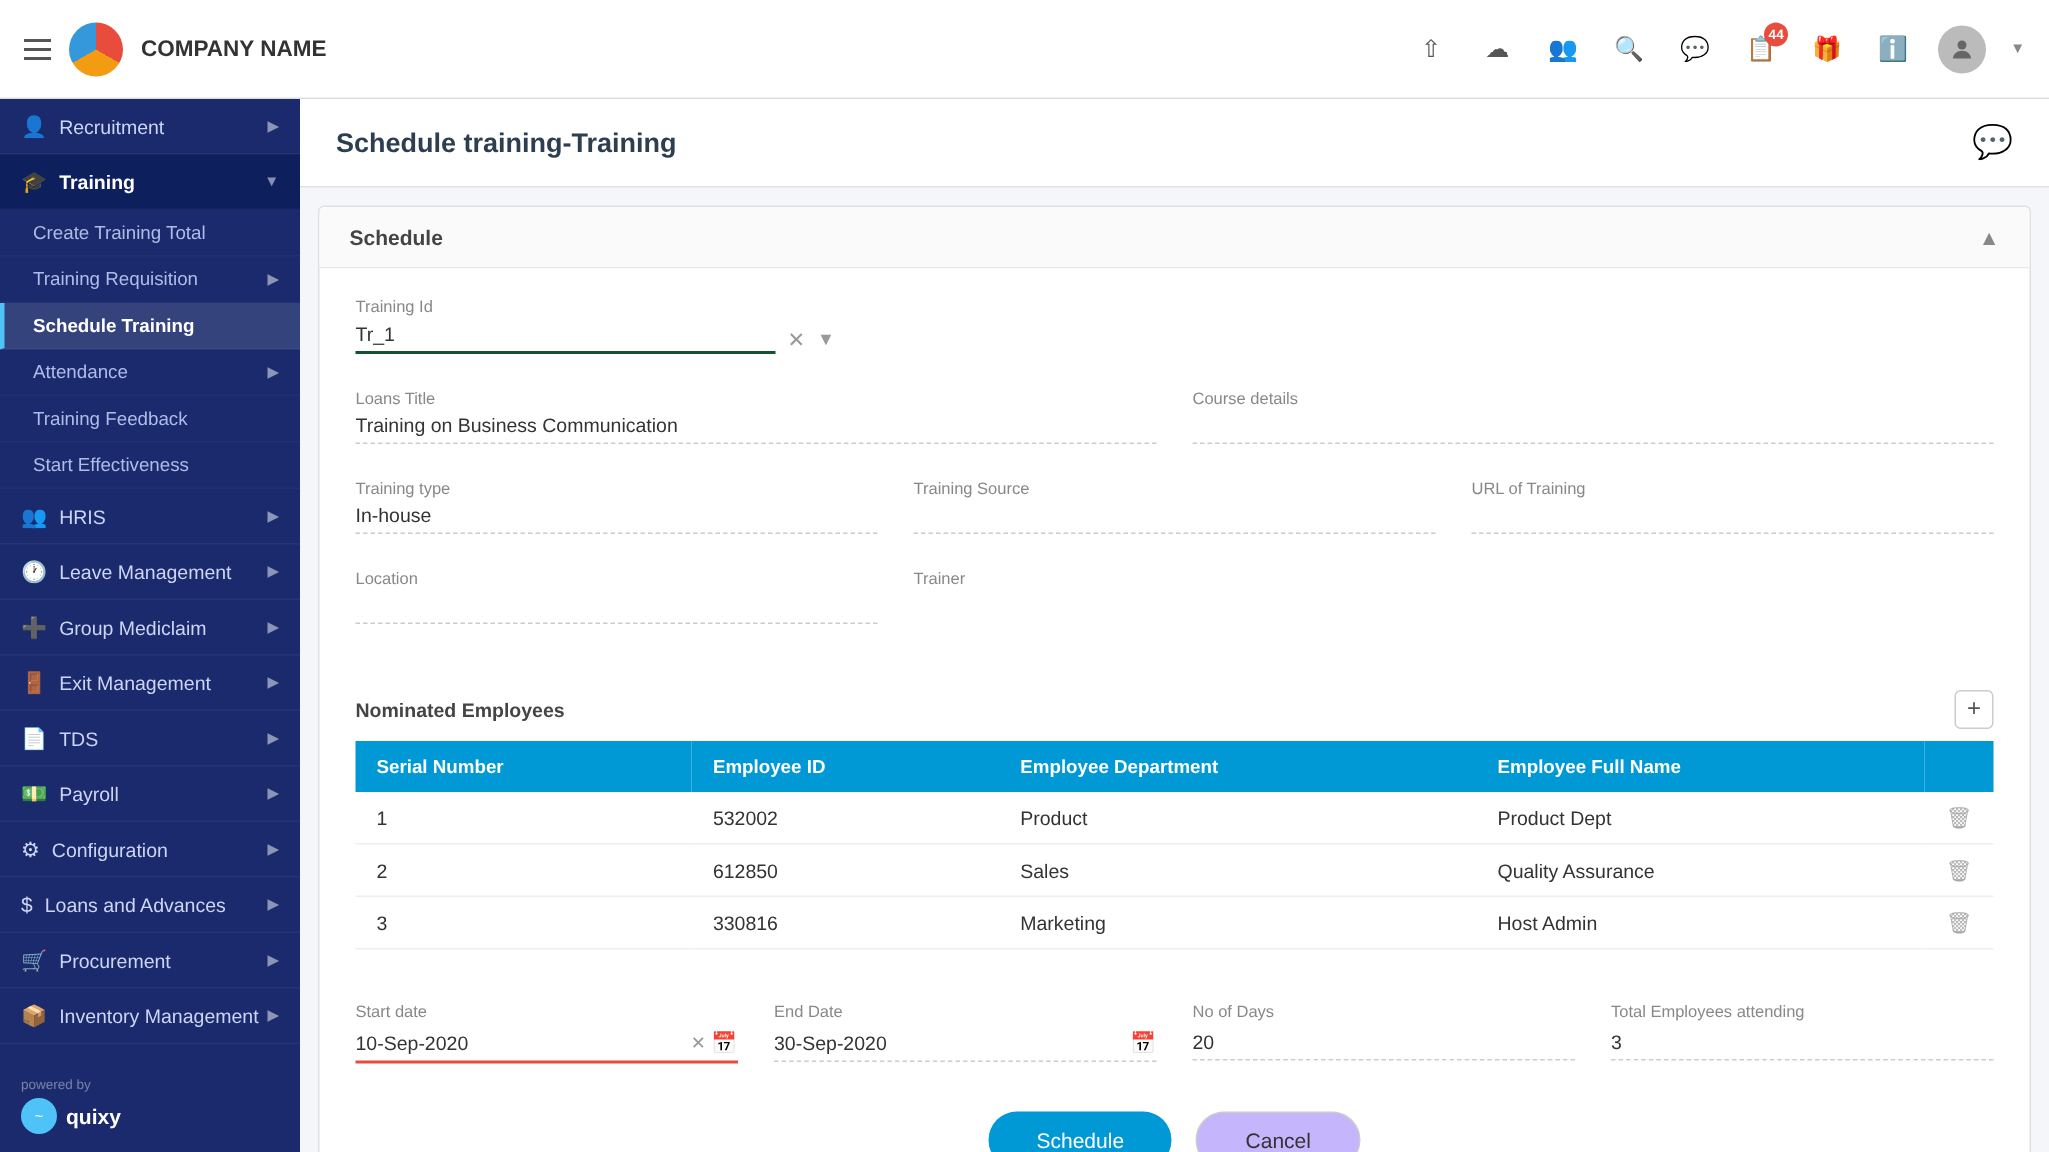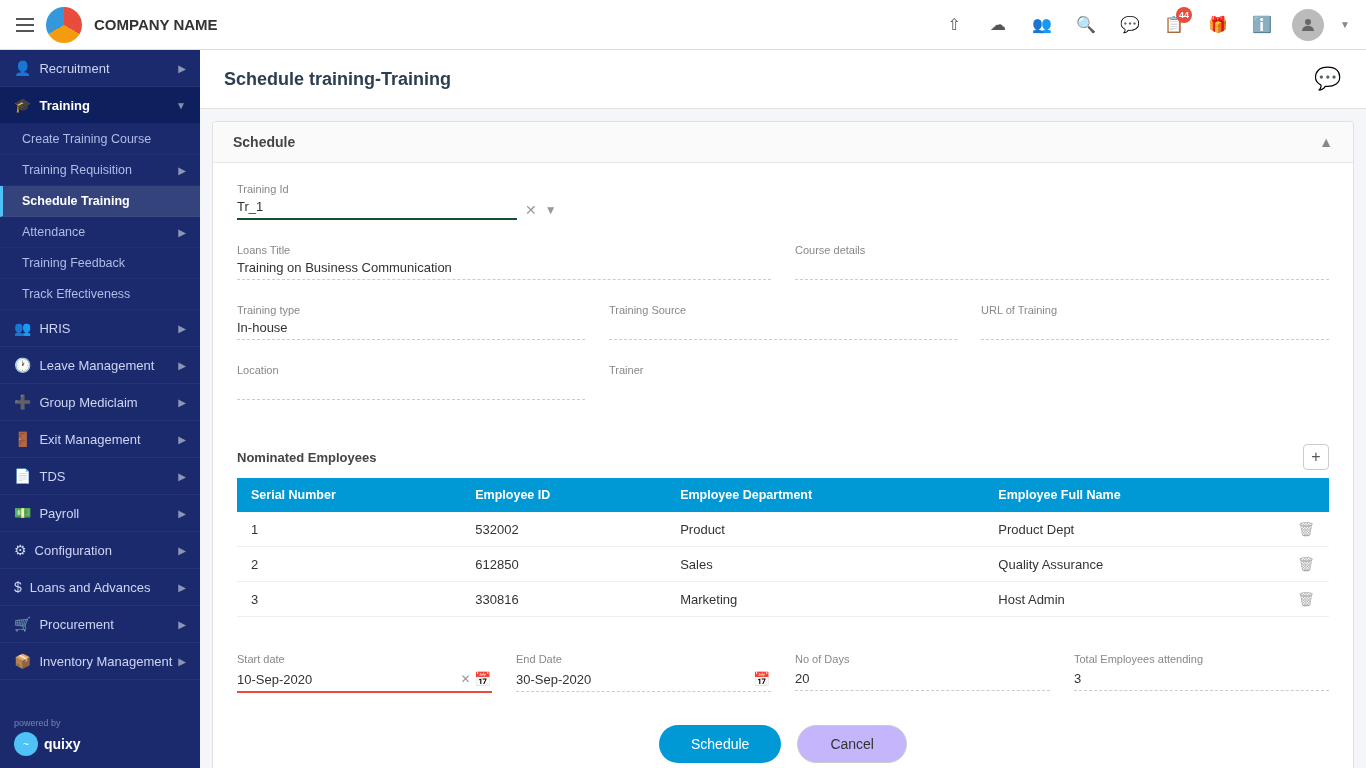--- a/index.html
+++ b/index.html
@@ -1,20 +1,20 @@
 <!DOCTYPE html>
 <html><head>
   <meta charset="utf-8">
   <style>
     * { box-sizing: border-box; margin: 0; padding: 0; }
     body { font-family: 'Segoe UI', Arial, sans-serif; font-size: 13px; background: #f0f2f5; display: flex; flex-direction: column; height: 768px; overflow: hidden; }
 
     
     .navbar {
-      height: 50px;
+      height: 66px;
       background: #fff;
       display: flex;
       align-items: center;
       padding: 0 16px;
       border-bottom: 1px solid #ddd;
       z-index: 100;
       flex-shrink: 0;
     }
     .navbar-left { display: flex; align-items: center; gap: 12px; }
     .hamburger { display: flex; flex-direction: column; gap: 4px; cursor: pointer; }
@@ -198,38 +198,38 @@
     </div>
 
     <div class="sidebar-section-header active">
       <div class="sidebar-item-left">
         <span class="sidebar-icon">🎓</span>
         <span>Training</span>
       </div>
       <span class="chevron">▼</span>
     </div>
     <div class="sidebar-sub-item">
-      <span>Create Training Course</span>
+      <span>Create Training Total</span>
     </div>
     <div class="sidebar-sub-item" style="display:flex;justify-content:space-between;align-items:center;">
       <span>Training Requisition</span>
       <span class="chevron">▶</span>
     </div>
     <div class="sidebar-sub-item active">
       <span>Schedule Training</span>
     </div>
     <div class="sidebar-sub-item" style="display:flex;justify-content:space-between;align-items:center;">
       <span>Attendance</span>
       <span class="chevron">▶</span>
     </div>
     <div class="sidebar-sub-item">
       <span>Training Feedback</span>
     </div>
     <div class="sidebar-sub-item">
-      <span>Track Effectiveness</span>
+      <span>Start Effectiveness</span>
     </div>
 
     <div class="sidebar-item">
       <div class="sidebar-item-left">
         <span class="sidebar-icon">👥</span>
         <span>HRIS</span>
       </div>
       <span class="chevron">▶</span>
     </div>
     <div class="sidebar-item">

